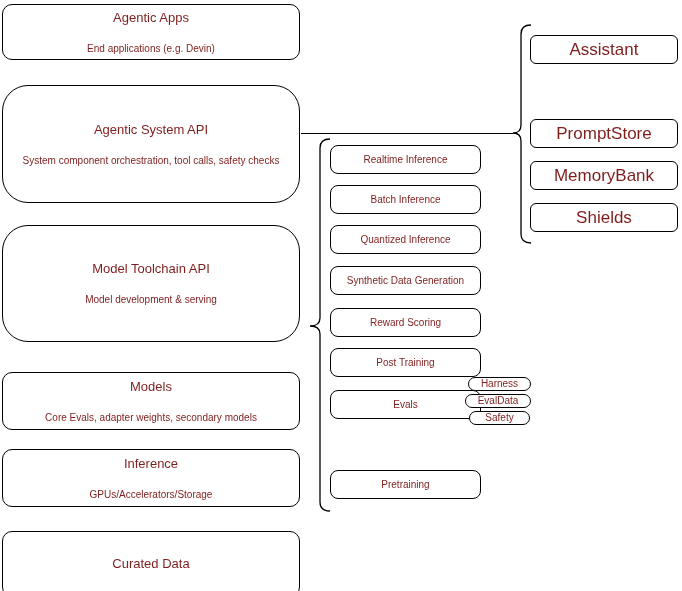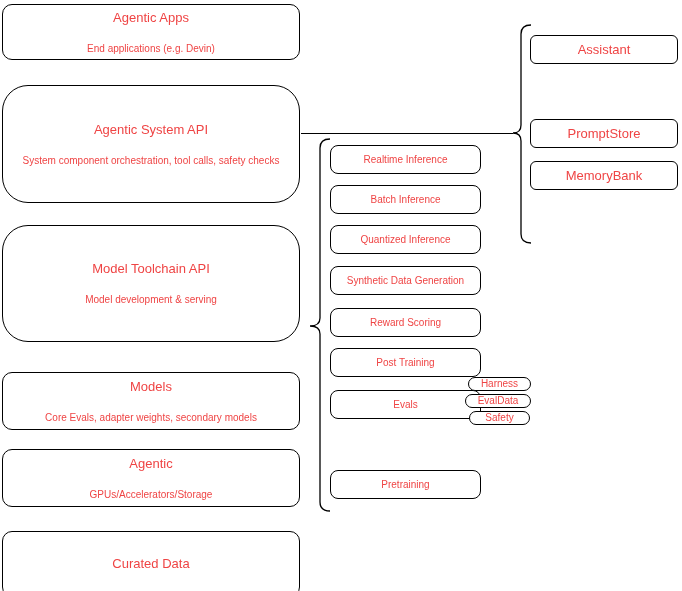--- a/index.html
+++ b/index.html
@@ -1,21 +1,21 @@
 <!DOCTYPE html>
 <html><head>
 <meta charset="utf-8">
 <style>
   html,body { margin:0; padding:0; background:#ffffff; }
   #canvas {
     position:relative;
     width:682px; height:591px;
     background:#ffffff;
     font-family:"Liberation Sans", sans-serif;
-    color:#ef4444;
+    color:#7f1d1d;
     overflow:hidden;
   }
   .overlay {
     position:absolute; left:0; top:0;
     pointer-events:none;
   }
   .box {
     position:absolute;
     background:#ffffff;
     border:1.3px solid #000000;
@@ -29,21 +29,21 @@
   .node-title { font-size:13px; line-height:14px; white-space:nowrap; }
   .node-sub { font-size:10px; line-height:11px; margin-top:18px; white-space:nowrap; }
   .small {
     left:330px; width:151px; height:29px;
     border-radius:8px;
     font-size:10px; white-space:nowrap;
   }
   .rightbox {
     left:530px; width:148px; height:29px;
     border-radius:6px;
-    font-size:13px; white-space:nowrap;
+    font-size:17px; white-space:nowrap;
   }
   .pill {
     position:absolute;
     background:#ffffff;
     border:1.2px solid #000000;
     border-radius:8px;
     box-sizing:border-box;
     display:flex; align-items:center; justify-content:center;
     font-size:10px; line-height:10px; white-space:nowrap;
     z-index:3;
@@ -73,21 +73,21 @@
   </div>
   <div class="box big" style="top:225px;height:117px;border-radius:26px">
     <div class="node-title">Model Toolchain API</div>
     <div class="node-sub">Model development &amp; serving</div>
   </div>
   <div class="box big" style="top:372px;height:58px;border-radius:10px">
     <div class="node-title">Models</div>
     <div class="node-sub">Core Evals, adapter weights, secondary models</div>
   </div>
   <div class="box big" style="top:449px;height:58px;border-radius:10px">
-    <div class="node-title">Agentic</div>
+    <div class="node-title">Inference</div>
     <div class="node-sub">GPUs/Accelerators/Storage</div>
   </div>
   <div class="box big" style="top:531px;height:66px;border-radius:10px">
     <div class="node-title">Curated Data</div>
   </div>
 
   <div class="box small" style="top:145px">
       <span>Realtime Inference</span>
     </div>
   <div class="box small" style="top:185px">
@@ -124,14 +124,17 @@
 
   <div class="box rightbox" style="top:35px">
       <span>Assistant</span>
     </div>
   <div class="box rightbox" style="top:119px">
       <span>PromptStore</span>
     </div>
   <div class="box rightbox" style="top:161px">
       <span>MemoryBank</span>
     </div>
+  <div class="box rightbox" style="top:203px">
+      <span>Shields</span>
+    </div>
 
 </div>
 
 </body></html>

